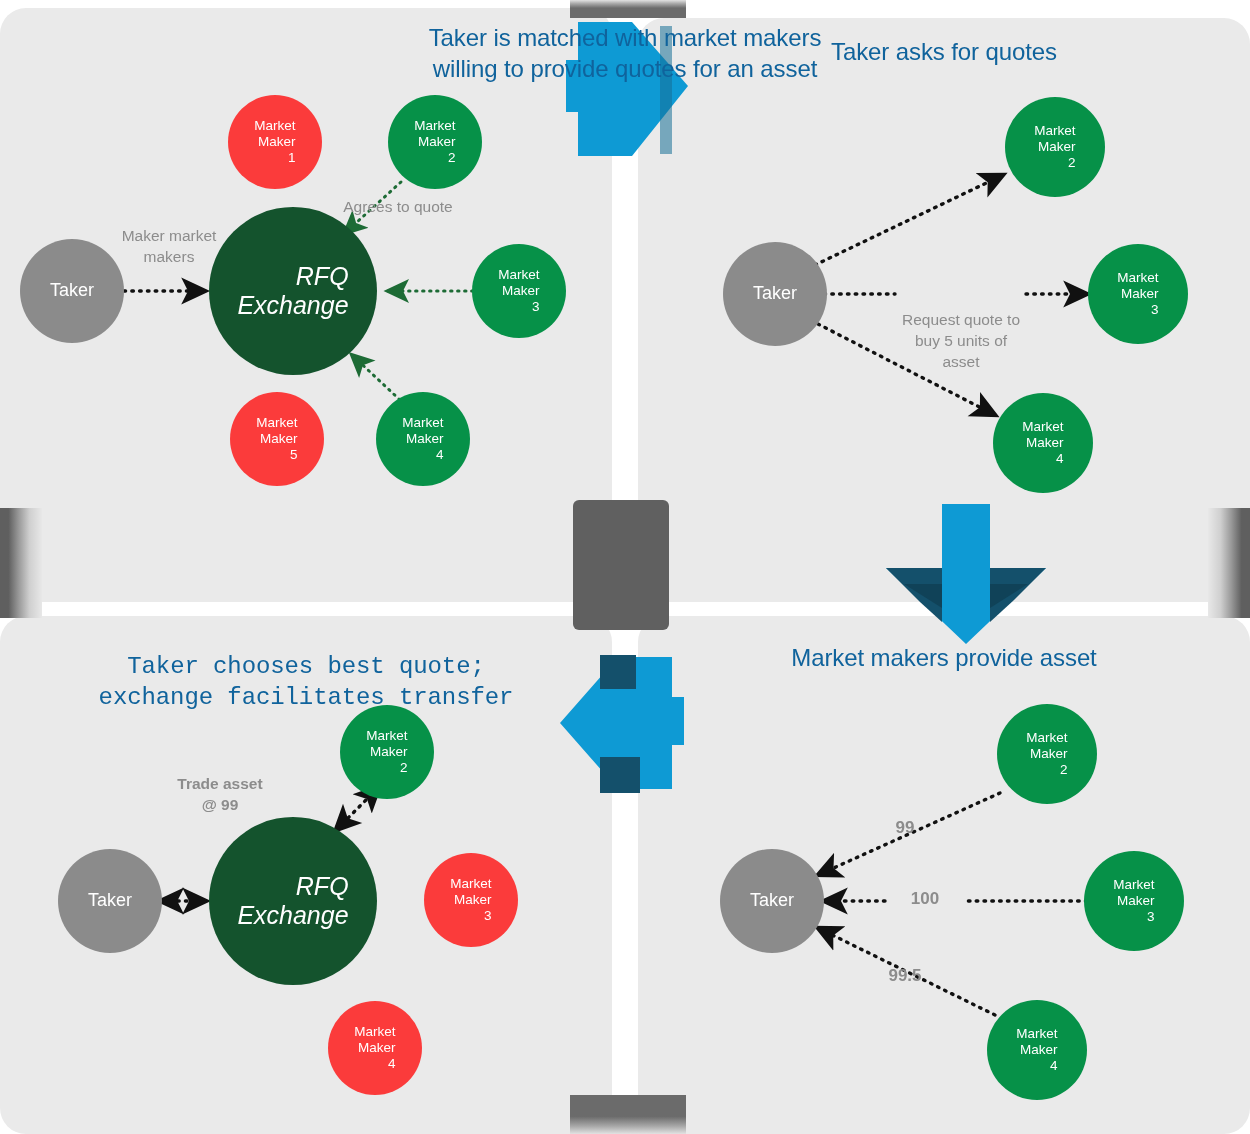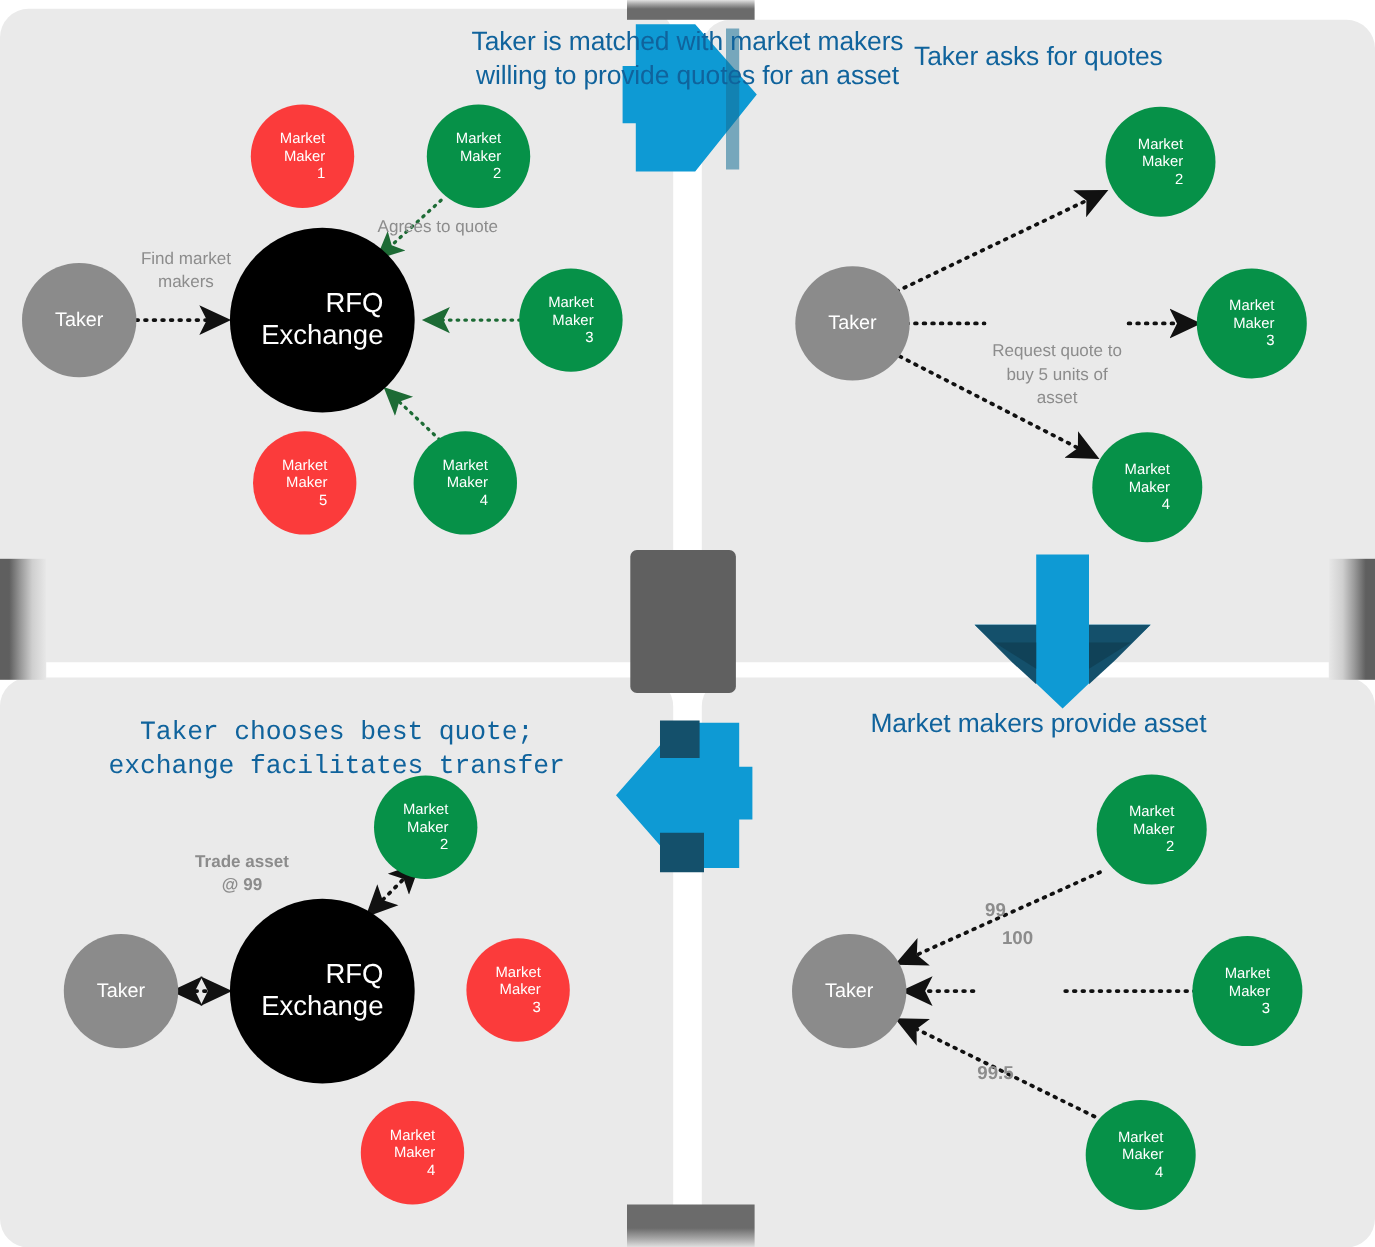--- a/index.html
+++ b/index.html
@@ -42,21 +42,21 @@
     text-align:right;
     color:#ffffff;
     line-height:1.18;
     white-space:pre-line;
     box-sizing:border-box;
     user-select:none;
   }
   .n-red  {background:#fb3b3b;}
   .n-green{background:#069148;}
   .n-gray {background:#8b8b8b;}
-  .n-blue {background:#000000;}
+  .n-blue {background:#14532d;font-style:italic;}
 
   .sz-mm  {width:94px;height:94px;font-size:13.5px;}
   .sz-mmb {width:100px;height:100px;font-size:13.5px;}
   .sz-taker{width:104px;height:104px;font-size:18px;}
   .sz-rfq {width:168px;height:168px;font-size:25px;}
 
   
   .edge-label{
     position:absolute;
     color:#8c8c8c;
@@ -191,21 +191,21 @@
 <div class="node n-green sz-mm" style="left:376px;top:392px;">Market
 Maker
 4</div>
 <div class="node n-red sz-mm" style="left:230px;top:392px;">Market
 Maker
 5</div>
 <div class="node n-gray sz-taker" style="left:20px;top:239px;">Taker</div>
 <div class="node n-blue sz-rfq" style="left:209px;top:207px;">RFQ
 Exchange</div>
 
-<div class="edge-label" style="left:104px;top:225px;width:130px;">Find market
+<div class="edge-label" style="left:104px;top:225px;width:130px;">Maker market
 makers</div>
 <div class="edge-label" style="left:327px;top:196px;width:142px;">Agrees to quote</div>
 
 <div class="panel-title" style="top:36px;left:638px;width:612px;">Taker asks for quotes</div>
 
 <div class="node n-green sz-mmb" style="left:1005px;top:97px;">Market
 Maker
 2</div>
 <div class="node n-green sz-mmb" style="left:1088px;top:244px;">Market
 Maker
@@ -245,14 +245,14 @@
 2</div>
 <div class="node n-green sz-mmb" style="left:1084px;top:851px;">Market
 Maker
 3</div>
 <div class="node n-green sz-mmb" style="left:987px;top:1000px;">Market
 Maker
 4</div>
 <div class="node n-gray sz-taker" style="left:720px;top:849px;">Taker</div>
 
 <div class="num-label" style="left:875px;top:818px;width:60px;">99</div>
-<div class="num-label" style="left:895px;top:843px;width:60px;">100</div>
+<div class="num-label" style="left:895px;top:889px;width:60px;">100</div>
 <div class="num-label" style="left:870px;top:966px;width:70px;">99.5</div>
 
 </body></html>

